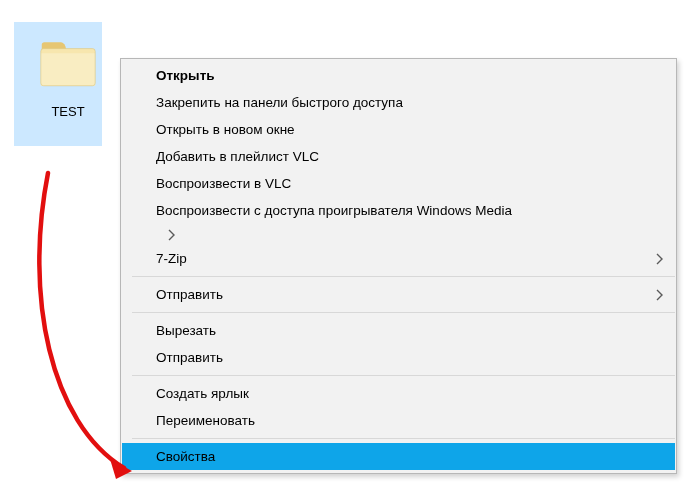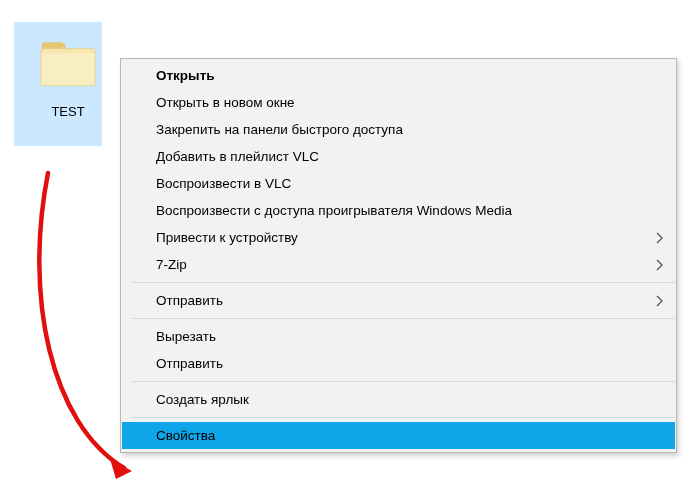--- a/index.html
+++ b/index.html
@@ -122,36 +122,35 @@
     </div>
     <div class="folder-label">TEST</div>
   </div>
 
   <div class="ctx">
 
     <div class="mi bold">
       <span class="txt">Открыть</span>
     </div>
     <div class="mi">
+      <span class="txt">Закрепить на панели быстрого доступа</span>
+    </div>
+    <div class="mi">
       <span class="txt">Открыть в новом окне</span>
     </div>
     <div class="mi">
-      <span class="txt">Закрепить на панели быстрого доступа</span>
-    </div>
-    <div class="mi">
       <span class="txt">Добавить в плейлист VLC</span>
     </div>
     <div class="mi">
       <span class="txt">Воспроизвести в VLC</span>
     </div>
     <div class="mi">
       <span class="txt">Воспроизвести с доступа проигрывателя Windows Media</span>
     </div>
     <div class="mi">
-      <span class="txt">Привести к устройству</span>
       <span class="arrow chev">
         <svg viewBox="0 0 7 12" width="7" height="12">
             <path d="M1 1 L6 6 L1 11" fill="none" stroke="#5a5a5a" stroke-width="1.4"></path>
           </svg>
       </span>
     </div>
     <div class="mi">
       <span class="txt">7-Zip</span>
       <span class="arrow chev">
         <svg viewBox="0 0 7 12" width="7" height="12">
@@ -178,20 +177,23 @@
     </div>
     <div class="mi">
       <span class="txt">Отправить</span>
     </div>
 
     <div class="sep"></div>
 
     <div class="mi">
       <span class="txt">Создать ярлык</span>
     </div>
+    <div class="mi">
+      <span class="txt">Переименовать</span>
+    </div>
 
     <div class="sep"></div>
 
     <div class="mi hover">
       <span class="txt">Свойства</span>
     </div>
 
   </div>
 
   <div class="anno-arrow">

